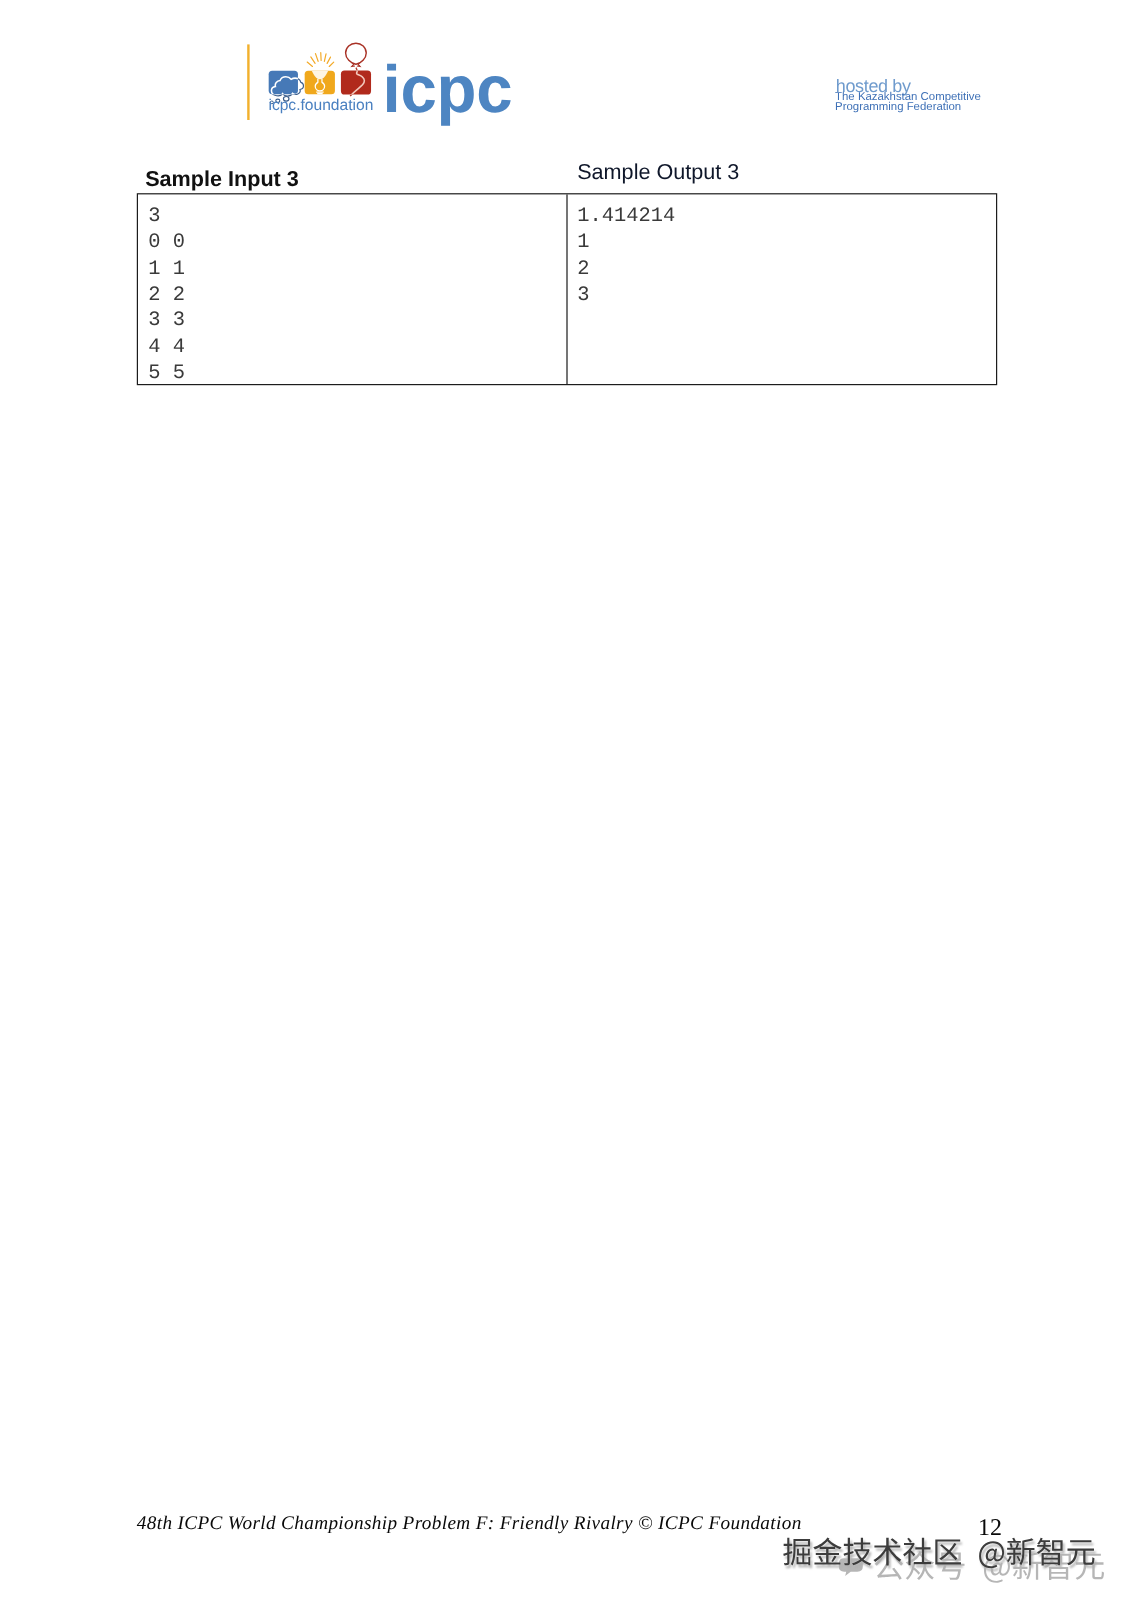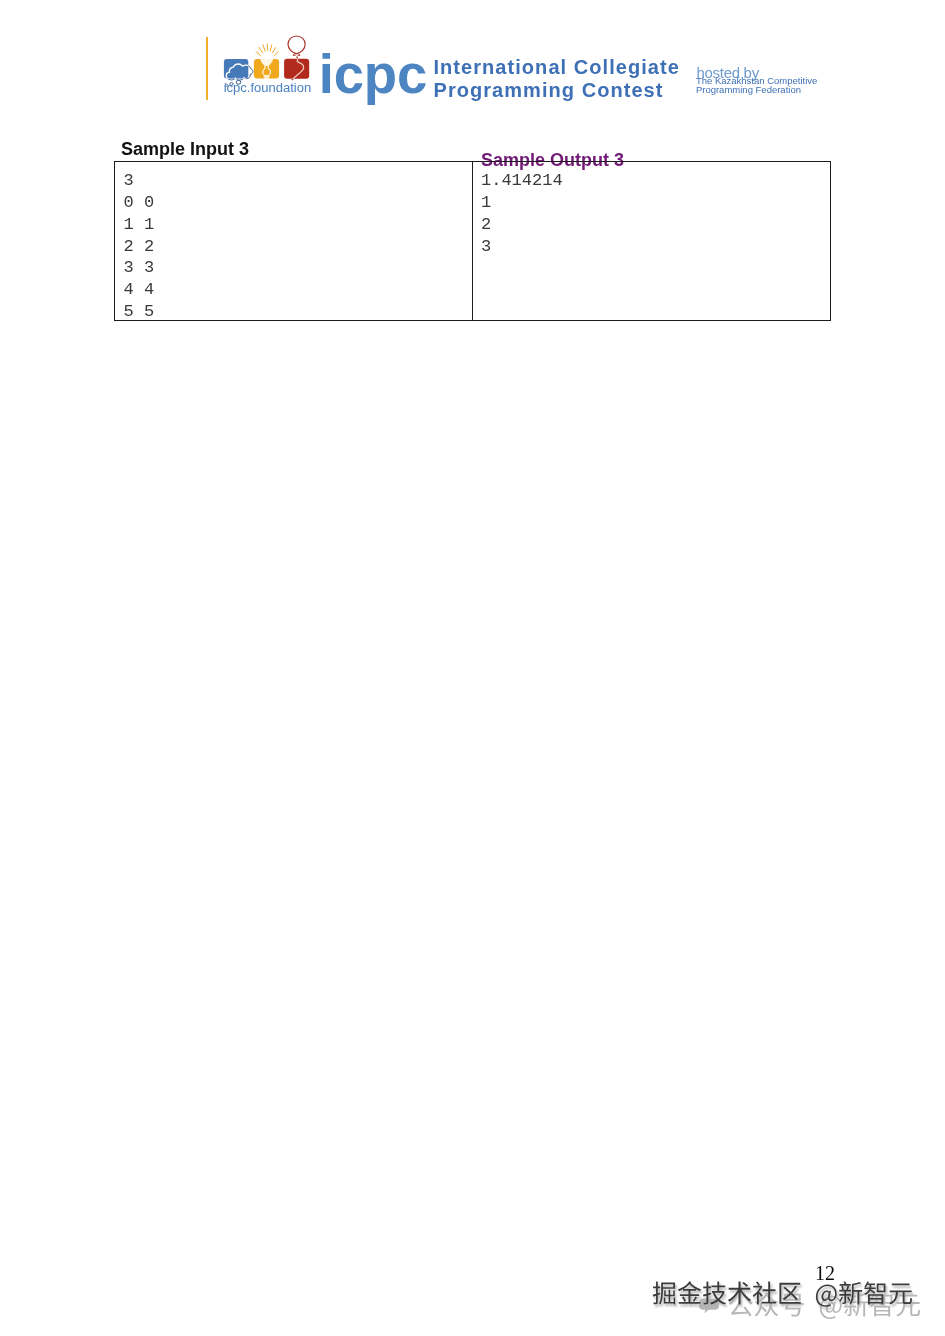--- a/index.html
+++ b/index.html
@@ -11,21 +11,21 @@
 .h48 sup{font-size:8px;font-weight:bold;vertical-align:3.5px}
 .vline{left:206px;top:37px;width:2px;height:63px;background:#f2b02c}
 .icpcbig{left:318.8px;top:41.5px;font-size:54.5px;font-weight:bold;color:#4d85c2;letter-spacing:-0.2px;transform:scaleY(1.02);transform-origin:left top}
 .evt{left:359px;top:31px;font-size:17.3px;color:#4b7fc0}
 .evt .bar{color:#eda723}
 .evt .ast{color:#a33b28}
 .cname{left:433.5px;top:56px;font-size:20px;font-weight:bold;color:#3e70b6;line-height:22.6px;letter-spacing:1.05px}
 .hosted{left:696.5px;top:64.4px;font-size:15px;color:#6f9bcd;letter-spacing:-0.3px}
 .fed{left:695.9px;top:76.8px;font-size:9.5px;font-weight:normal;color:#3e70b6;line-height:8.8px}
 .sih{left:121px;top:139px;font-size:18px;font-weight:bold;color:#111}
-.soh{left:481px;top:150px;font-size:18px;font-weight:bold;color:#701a75}
+.soh{left:481px;top:133px;font-size:18px;font-weight:normal;color:#0f172a}
 .tbl{left:114px;top:161px;width:715px;height:158px;border:1px solid #1c1c1c;display:flex}
 .tbl pre{margin:0;font-family:"Liberation Mono",monospace;font-size:17px;line-height:21.8px;color:#3a3a3a;padding:8.3px 0 0 8.5px}
 .cin{width:348px;border-right:1px solid #1c1c1c}
 .cout{flex:1}
 .foot{left:114px;top:1260.5px;font-size:16px;font-style:italic;font-family:"Liberation Serif",serif;color:#090909;letter-spacing:0.3px}
 .pno{left:815px;top:1261.5px;font-size:20px;font-family:"Liberation Serif",serif;color:#090909}
 </style></head>
 <body>
 <div id="page">
 
@@ -93,21 +93,20 @@
     <ellipse cx="13.5" cy="51" rx="1.7" ry="1.4" fill="#fff" stroke="#3b5e8c" stroke-width="0.9"></ellipse>
     <ellipse cx="8.5" cy="52.3" rx="1.3" ry="1.1" fill="#fff" stroke="#3b5e8c" stroke-width="0.8"></ellipse>
   </g>
 
   <text x="5.7" y="58.7" font-family="Liberation Sans" font-size="13" fill="#4a80c0">icpc.foundation</text>
 </svg>
 
 <div class="icpcbig">icpc</div>
 
 
-<div class="cname">International Collegiate<br>Programming Contest</div>
 
 <div class="hosted">hosted by</div>
 
 <div class="fed">The Kazakhstan Competitive<br>Programming Federation</div>
 
 <div class="sih">Sample Input 3</div>
 
 <div class="soh">Sample Output 3</div>
 
 <div class="tbl">
@@ -119,20 +118,21 @@
 3 3
 4 4
 5 5</pre>
 
 <pre class="cout">1.414214
 1
 2
 3</pre>
 </div>
 
+<div class="foot">48th ICPC World Championship Problem F: Friendly Rivalry © ICPC Foundation</div>
 
 <div class="pno">12</div>
 
 <svg class="wm" width="945" height="75" viewBox="0 1264 945 75" style="left:0;top:1264px">
 
 <path fill="#b6b6b6" d="M703.5 1298.5h11q4.5 0 4.5 4.3v2.6q0 4.3-4.5 4.3h-5.6l-4.6 3.6 0.9-3.6h-1.7q-4.5 0-4.5-4.3v-2.6q0-4.3 4.5-4.3z"></path>
 
 <g fill="#b6b6b6">
         <path transform="translate(727.5,1314.5) scale(0.0260,-0.0260)" d="M324 811C265 661 164 517 51 428C71 416 105 389 120 374C231 473 337 625 404 789ZM665 819 592 789C668 638 796 470 901 374C916 394 944 423 964 438C860 521 732 681 665 819ZM161 -14C199 0 253 4 781 39C808 -2 831 -41 848 -73L922 -33C872 58 769 199 681 306L611 274C651 224 694 166 734 109L266 82C366 198 464 348 547 500L465 535C385 369 263 194 223 149C186 102 159 72 132 65C143 43 157 3 161 -14Z"></path>
         <path transform="translate(753.5,1314.5) scale(0.0260,-0.0260)" d="M277 481C251 254 187 78 49 -26C68 -37 101 -61 114 -73C204 4 265 109 305 242C365 190 427 128 459 85L512 141C473 188 395 260 325 315C336 364 345 417 352 473ZM638 476C615 243 554 70 411 -32C430 -43 463 -67 476 -80C567 -6 627 94 665 222C710 113 785 -4 897 -70C909 -50 932 -19 949 -4C810 66 730 216 694 338C702 379 708 422 713 468ZM494 846C411 674 245 547 47 482C67 464 89 434 101 413C265 476 406 578 503 711C598 580 748 470 908 419C920 440 943 471 960 486C790 532 626 644 540 768L566 816Z"></path>

